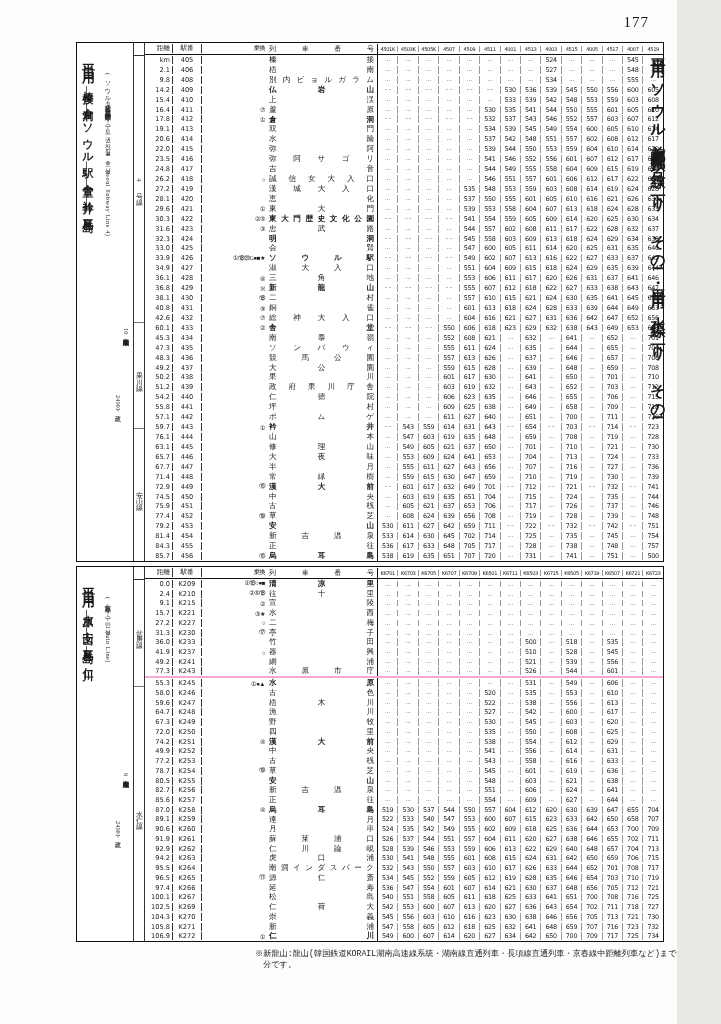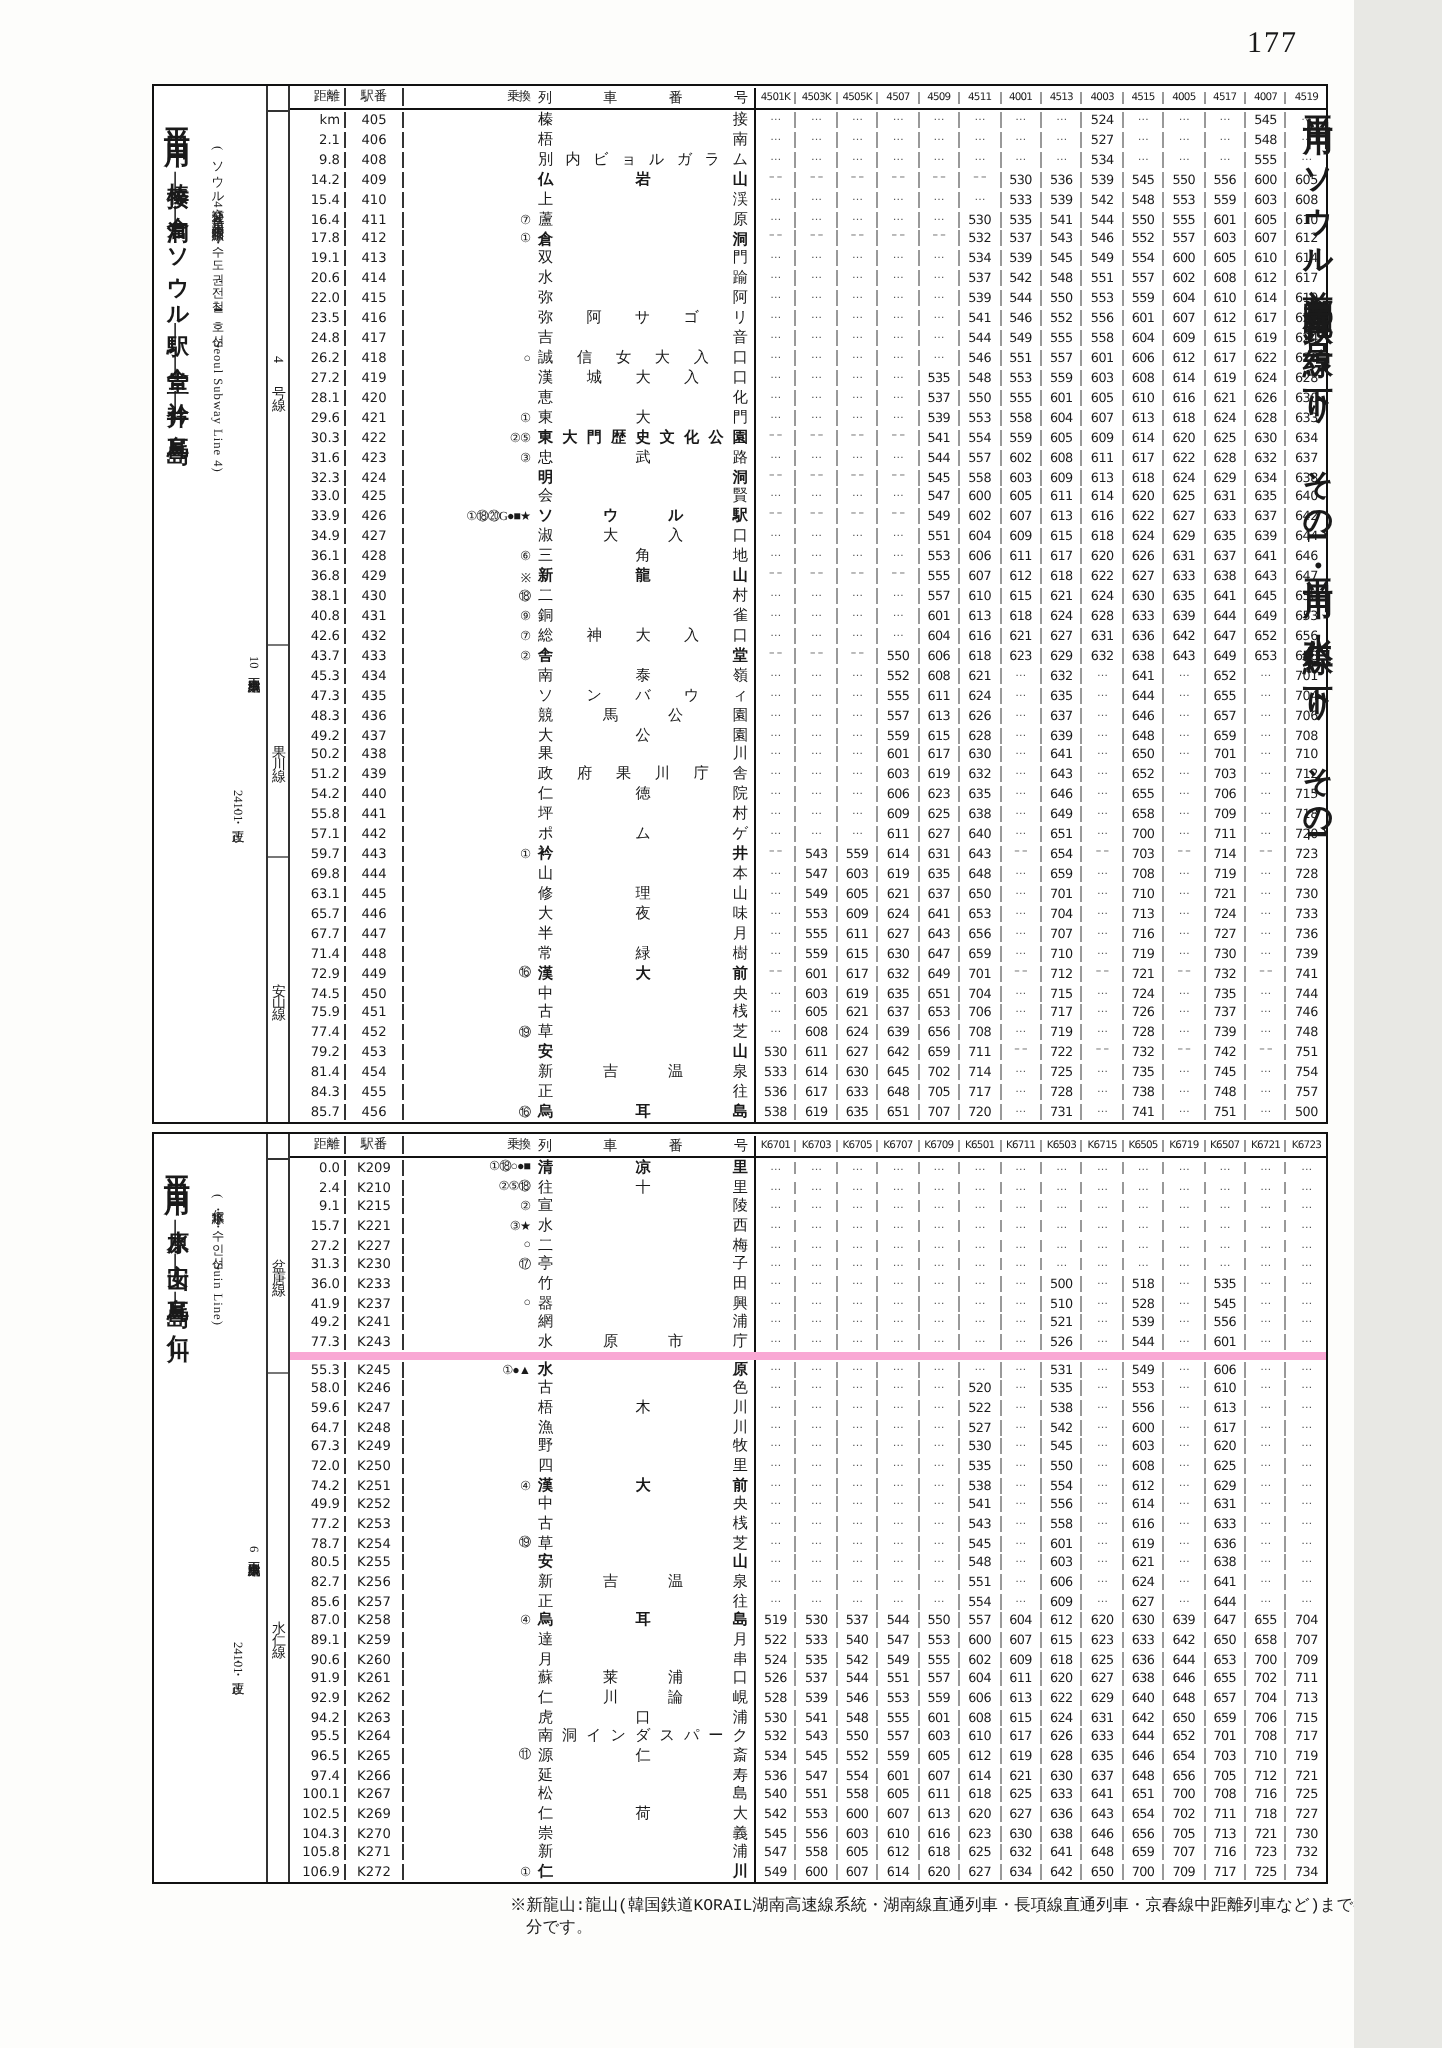--- a/index.html
+++ b/index.html
@@ -18,21 +18,21 @@
   
   .mkcol{width:11px;flex:none;border-right:1px solid #333;display:flex;flex-direction:column;box-sizing:border-box;}
   .mkspace{height:12px;border-bottom:1px solid #333;flex:none;}
   .mksecs{flex:1;display:flex;flex-direction:column;}
   .mksec{display:flex;align-items:center;justify-content:center;writing-mode:vertical-rl;font-size:7px;letter-spacing:6px;border-bottom:1px solid #777;overflow:hidden;}
   .mksec:last-child{border-bottom:none;}
   
   .gridwrap{flex:1;display:flex;flex-direction:column;min-width:0;}
   .hrow{height:12px;flex:none;display:flex;border-bottom:1px solid #111;font-size:6.4px;align-items:center;box-sizing:border-box;}
   .row{flex:1;display:flex;align-items:center;box-sizing:border-box;min-height:0;}
-  .sep{border-top:4px solid #f9a8d4;}
+  .sep{border-top:2px solid #f9a8d4;}
   .c-d{width:27px;flex:none;text-align:right;padding-right:2px;box-sizing:border-box;font-size:6.6px;font-family:"DejaVu Sans",sans-serif;}
   .c-n{width:30px;flex:none;text-align:center;border-left:1px solid #333;border-right:1px solid #333;box-sizing:border-box;font-size:6.6px;font-family:"DejaVu Sans",sans-serif;}
   .c-m{width:64px;flex:none;text-align:right;font-size:6.2px;letter-spacing:-.5px;box-sizing:border-box;padding-right:1px;overflow:hidden;white-space:nowrap;}
   .c-s{width:112px;flex:none;display:flex;justify-content:space-between;padding:0 3px;box-sizing:border-box;border-right:1.4px solid #111;font-size:7.6px;overflow:hidden;white-space:nowrap;}
   .c-s.b{font-weight:bold;}
   .c-s span{display:block;}
   .times{flex:1;display:flex;min-width:0;}
   .tc{flex:1;text-align:center;border-right:.5px solid #999;box-sizing:border-box;font-size:6.4px;font-family:"DejaVu Sans",sans-serif;letter-spacing:-.3px;overflow:hidden;white-space:nowrap;min-width:0;}
   .tc:last-child{border-right:none;}
   .tc.ph{color:#555;font-size:5.5px;}
@@ -798,21 +798,21 @@
             <div class="tc">627</div>
             <div class="tc">631</div>
             <div class="tc">636</div>
             <div class="tc">642</div>
             <div class="tc">647</div>
             <div class="tc">652</div>
             <div class="tc">656</div>
           </div>
         </div>
         <div class="row">
-          <div class="c-d">43.7</div>
+          <div class="c-d">60.1</div>
           <div class="c-n">433</div>
           <div class="c-m">②</div>
           <div class="c-s b">
             <span>舎</span>
             <span>堂</span>
           </div>
           <div class="times">
             <div class="tc ph">– –</div>
             <div class="tc ph">– –</div>
             <div class="tc ph">– –</div>
@@ -1086,21 +1086,21 @@
             <div class="tc">654</div>
             <div class="tc ph">– –</div>
             <div class="tc">703</div>
             <div class="tc ph">– –</div>
             <div class="tc">714</div>
             <div class="tc ph">– –</div>
             <div class="tc">723</div>
           </div>
         </div>
         <div class="row">
-          <div class="c-d">69.8</div>
+          <div class="c-d">76.1</div>
           <div class="c-n">444</div>
           <div class="c-m"></div>
           <div class="c-s">
             <span>山</span>
             <span>本</span>
           </div>
           <div class="times">
             <div class="tc ph">…</div>
             <div class="tc">547</div>
             <div class="tc">603</div>

